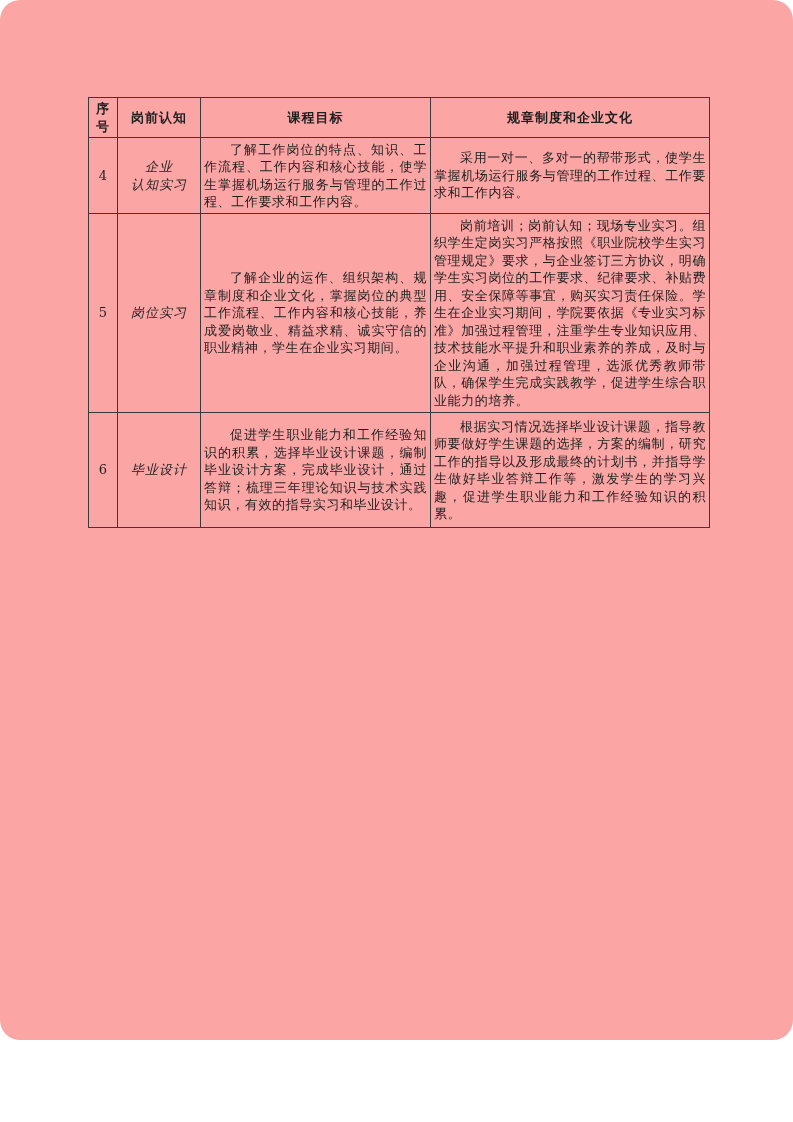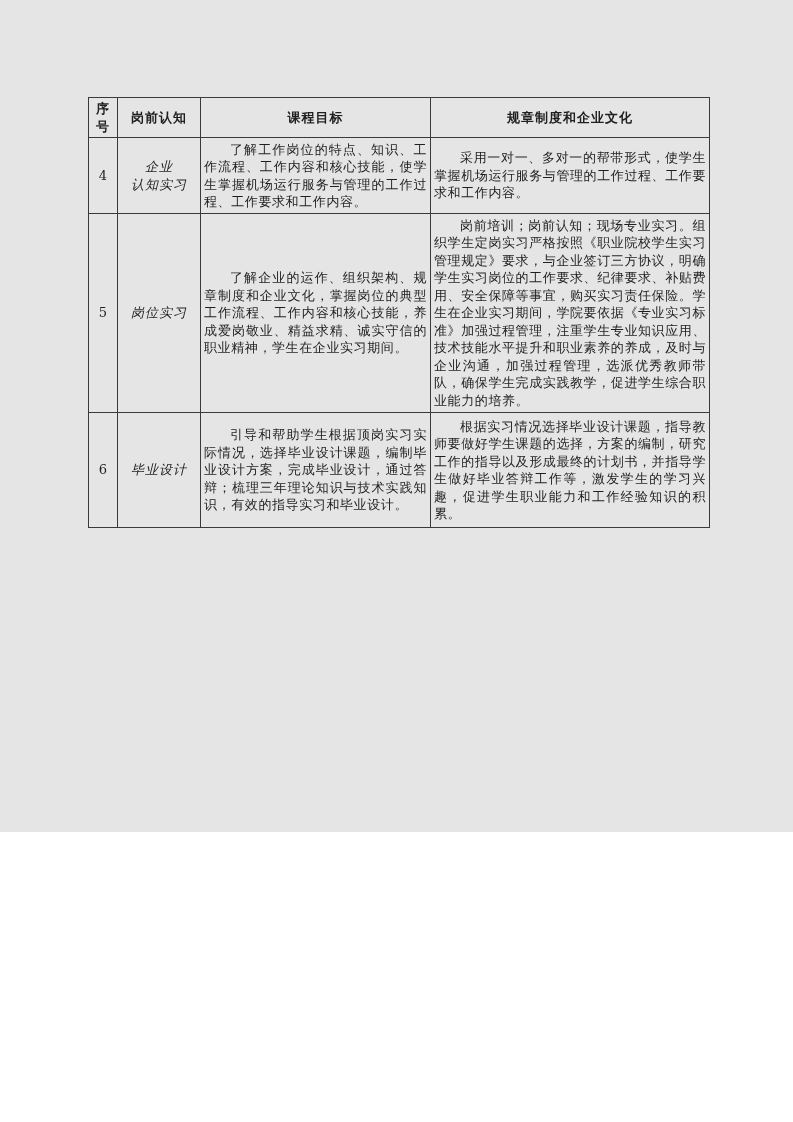--- a/index.html
+++ b/index.html
@@ -3,25 +3,26 @@
 <meta charset="utf-8">
 <style>
   html, body {
     margin: 0;
     padding: 0;
     background: #ffffff;
   }
   .page {
     position: relative;
     width: 793px;
-    height: 832px;
-    background: #e5e5e5;
+    height: 1040px;
+    background: #fca5a5;
     overflow: hidden;
     font-family: "DejaVu Serif", "Liberation Serif", serif;
     color: #1f1f1f;
+    border-radius: 20px;
   }
   table.course-table {
     position: absolute;
     left: 88px;
     top: 97px;
     width: 621px;
     border-collapse: collapse;
     table-layout: fixed;
   }
   table.course-table col.c0 { width: 29px; }
@@ -106,21 +107,21 @@
       </tr>
       <tr class="row-5">
         <td class="cell-no">5</td>
         <td class="cell-name">岗位实习</td>
         <td class="cell-text">了解企业的运作、组织架构、规章制度和企业文化，掌握岗位的典型工作流程、工作内容和核心技能，养成爱岗敬业、精益求精、诚实守信的职业精神，学生在企业实习期间。</td>
         <td class="cell-text">岗前培训；岗前认知；现场专业实习。组织学生定岗实习严格按照《职业院校学生实习管理规定》要求，与企业签订三方协议，明确学生实习岗位的工作要求、纪律要求、补贴费用、安全保障等事宜，购买实习责任保险。学生在企业实习期间，学院要依据《专业实习标准》加强过程管理，注重学生专业知识应用、技术技能水平提升和职业素养的养成，及时与企业沟通，加强过程管理，选派优秀教师带队，确保学生完成实践教学，促进学生综合职业能力的培养。</td>
       </tr>
       <tr class="row-6">
         <td class="cell-no">6</td>
         <td class="cell-name">毕业设计</td>
-        <td class="cell-text">引导和帮助学生根据顶岗实习实际情况，选择毕业设计课题，编制毕业设计方案，完成毕业设计，通过答辩；梳理三年理论知识与技术实践知识，有效的指导实习和毕业设计。</td>
+        <td class="cell-text">促进学生职业能力和工作经验知识的积累，选择毕业设计课题，编制毕业设计方案，完成毕业设计，通过答辩；梳理三年理论知识与技术实践知识，有效的指导实习和毕业设计。</td>
         <td class="cell-text">根据实习情况选择毕业设计课题，指导教师要做好学生课题的选择，方案的编制，研究工作的指导以及形成最终的计划书，并指导学生做好毕业答辩工作等，激发学生的学习兴趣，促进学生职业能力和工作经验知识的积累。</td>
       </tr>
     </tbody>
   </table>
 
   <div class="page-number">— 14 —</div>
 
 </div>
 
 </body></html>

